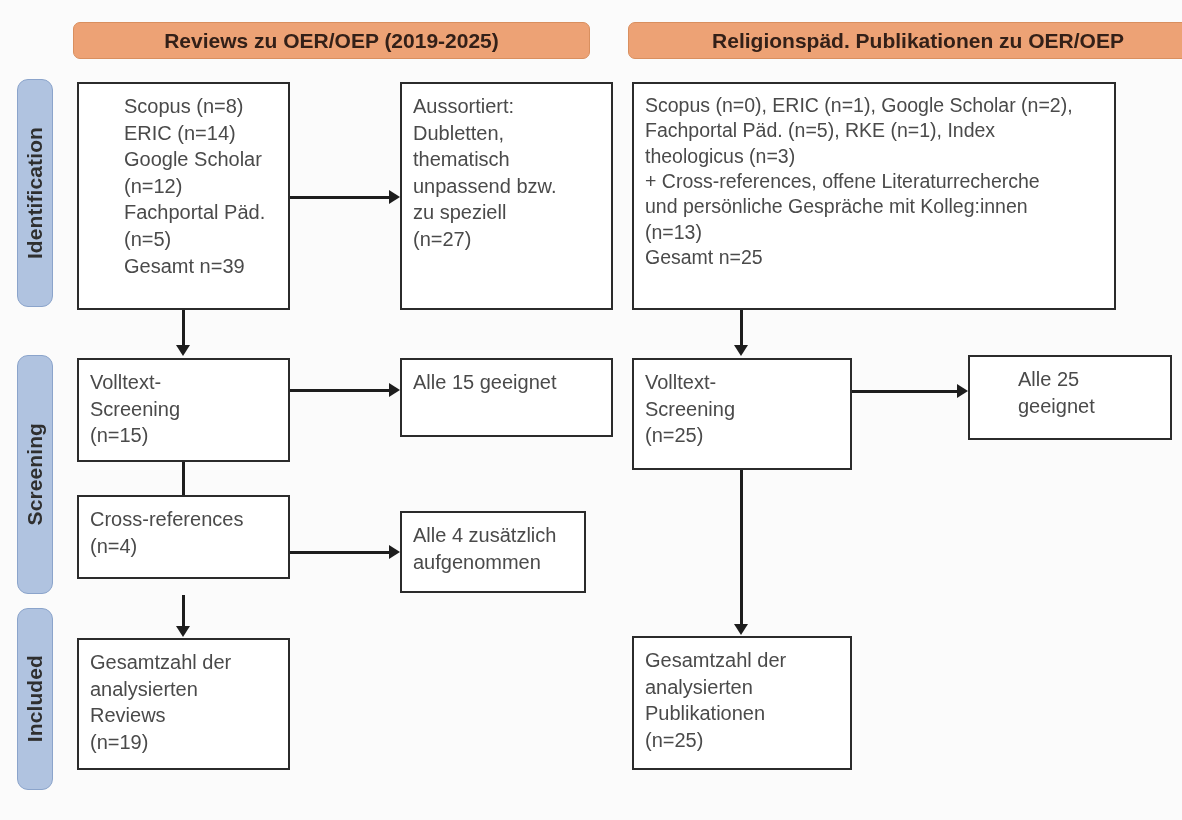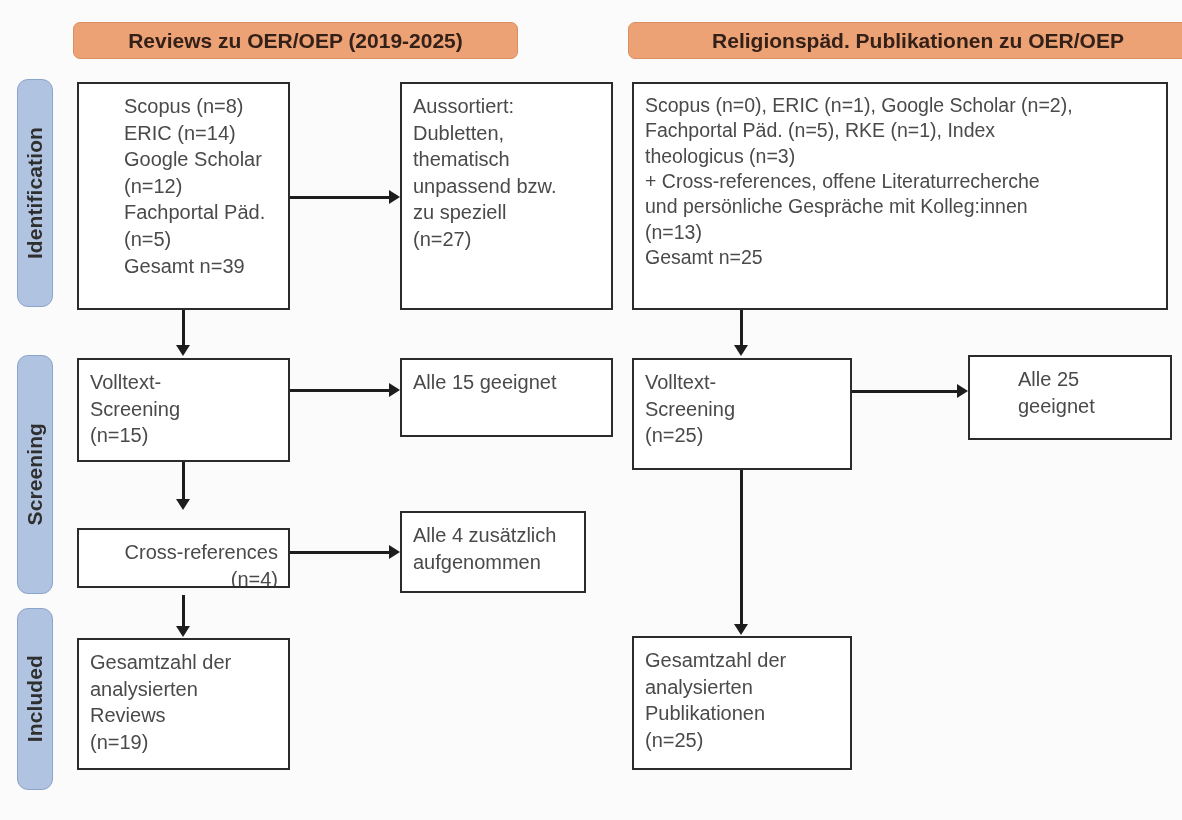--- a/index.html
+++ b/index.html
@@ -87,21 +87,21 @@
   <div class="stage" style="top:79px;height:228px;">
     <span>Identification</span>
   </div>
   <div class="stage" style="top:355px;height:239px;">
     <span>Screening</span>
   </div>
   <div class="stage" style="top:608px;height:182px;">
     <span>Included</span>
   </div>
 
-  <div class="colhead" style="left:73px;top:22px;width:445px;">Reviews zu OER/OEP (2019-2025)</div>
+  <div class="colhead" style="left:73px;top:22px;width:517px;">Reviews zu OER/OEP (2019-2025)</div>
   <div class="colhead" style="left:628px;top:22px;width:580px;">Religionspäd. Publikationen zu OER/OEP</div>
 
   <div class="box" style="left:77px;top:82px;width:213px;height:228px;padding-left:45px;">Scopus (n=8)
 ERIC (n=14)
 Google Scholar
 (n=12)
 Fachportal Päd.
 (n=5)
 Gesamt n=39</div>
 
@@ -123,38 +123,38 @@
 (n=15)</div>
 
   <div class="box" style="left:400px;top:358px;width:213px;height:79px;">Alle 15 geeignet</div>
 
   <div class="line hline" style="left:290px;top:389px;width:99px;"></div>
   <div class="arrow-right" style="left:389px;top:383px;"></div>
 
   <div class="line vline" style="left:182px;top:462px;height:38px;"></div>
   <div class="arrow-down" style="left:176px;top:499px;"></div>
 
-  <div class="box" style="left:77px;top:528px;width:213px;height:60px;text-align:right;">Cross-references
+  <div class="box" style="left:77px;top:495px;width:213px;height:84px;">Cross-references
 (n=4)</div>
 
   <div class="box" style="left:400px;top:511px;width:186px;height:82px;">Alle 4 zusätzlich
 aufgenommen</div>
 
   <div class="line hline" style="left:290px;top:551px;width:99px;"></div>
   <div class="arrow-right" style="left:389px;top:545px;"></div>
 
   <div class="line vline" style="left:182px;top:595px;height:32px;"></div>
   <div class="arrow-down" style="left:176px;top:626px;"></div>
 
   <div class="box" style="left:77px;top:638px;width:213px;height:132px;">Gesamtzahl der
 analysierten
 Reviews
 (n=19)</div>
 
-  <div class="box compact" style="left:632px;top:82px;width:536px;height:228px;">Scopus (n=0), ERIC (n=1), Google Scholar (n=2),
+  <div class="box compact" style="left:632px;top:82px;width:484px;height:228px;">Scopus (n=0), ERIC (n=1), Google Scholar (n=2),
 Fachportal Päd. (n=5), RKE (n=1), Index
 theologicus (n=3)
 + Cross-references, offene Literaturrecherche
 und persönliche Gespräche mit Kolleg:innen
 (n=13)
 Gesamt n=25</div>
 
   <div class="line vline" style="left:740px;top:310px;height:36px;"></div>
   <div class="arrow-down" style="left:734px;top:345px;"></div>
 

